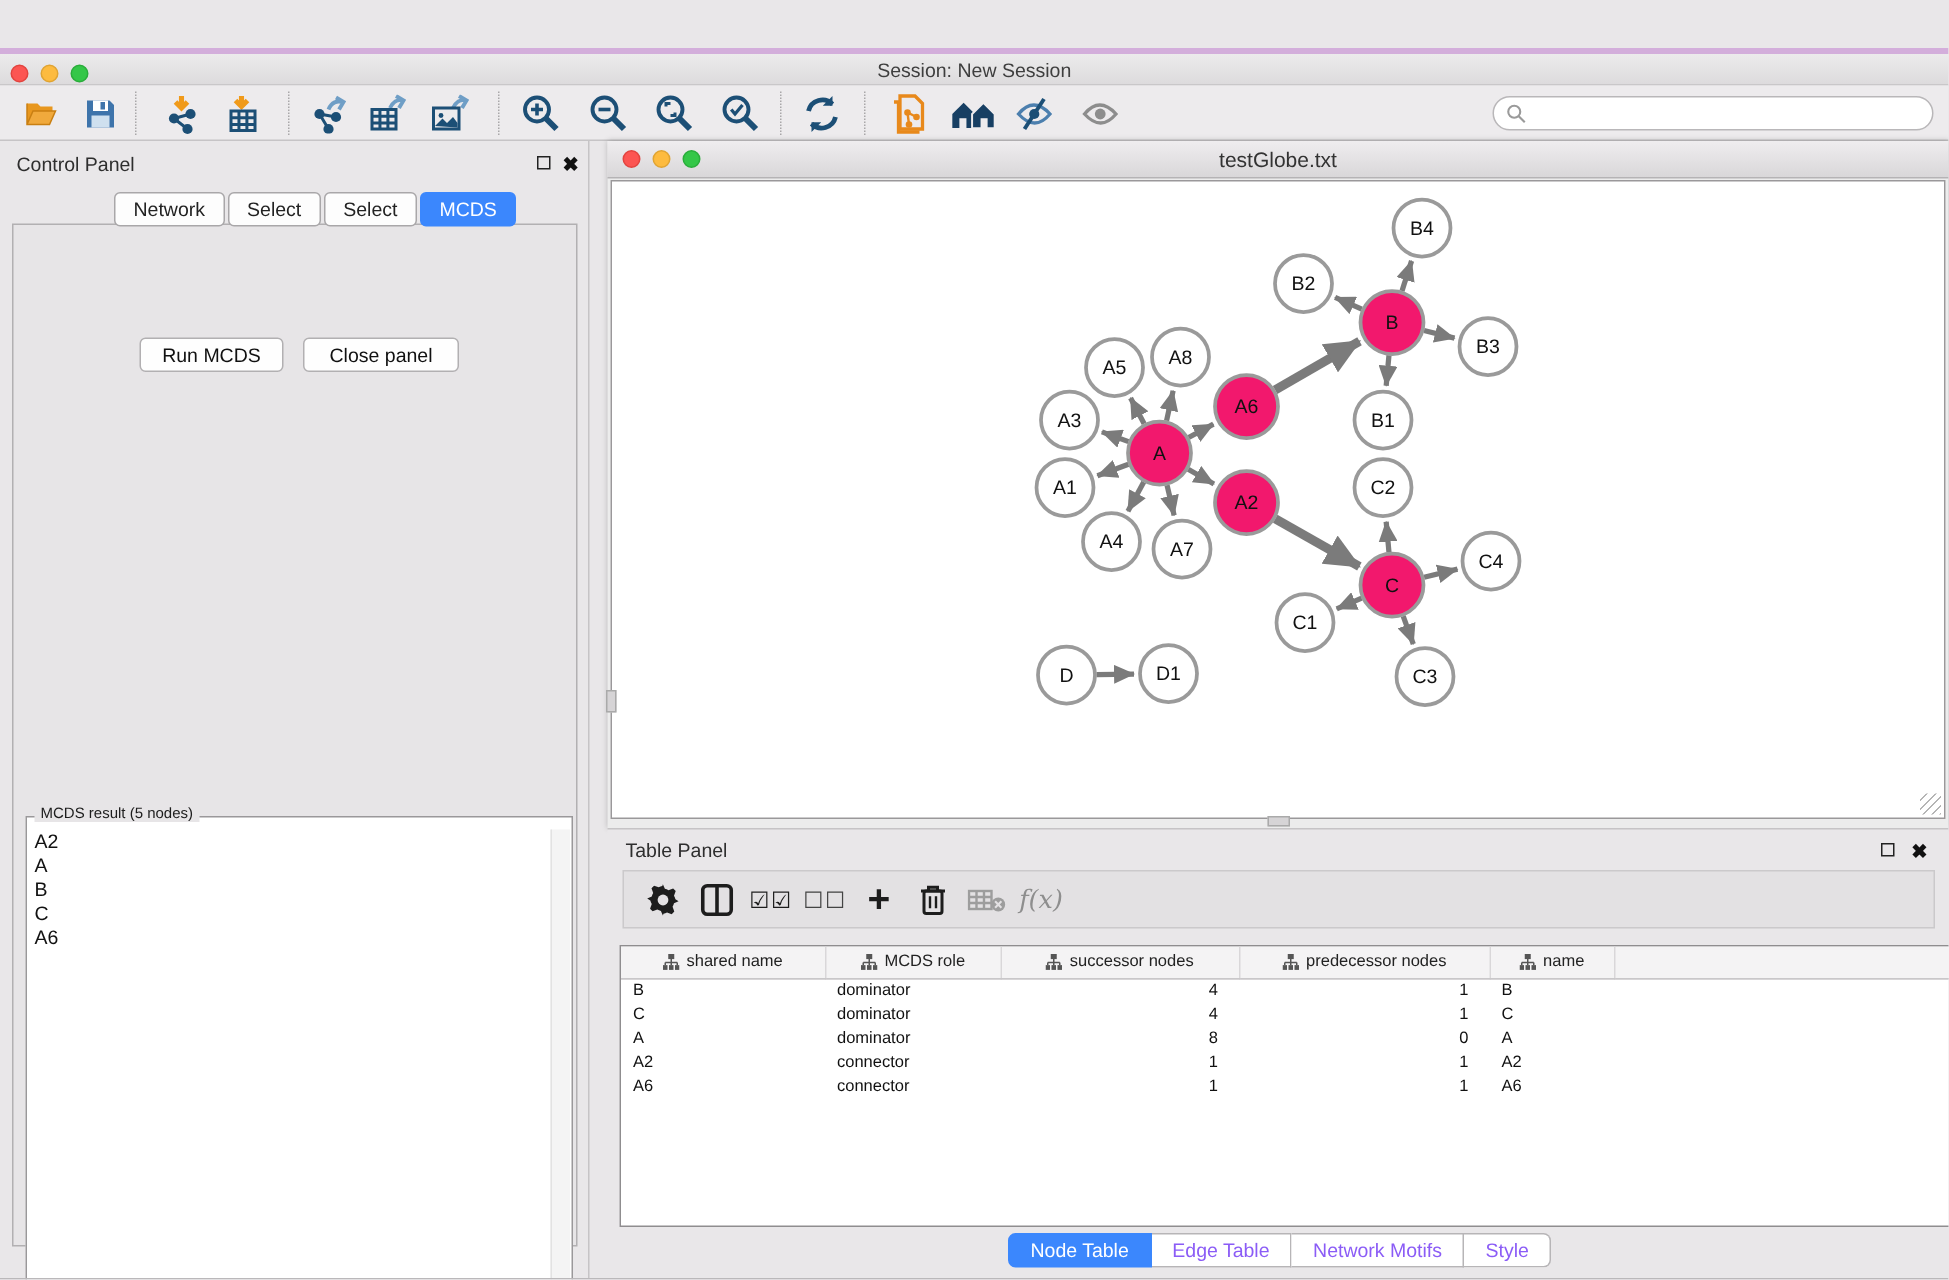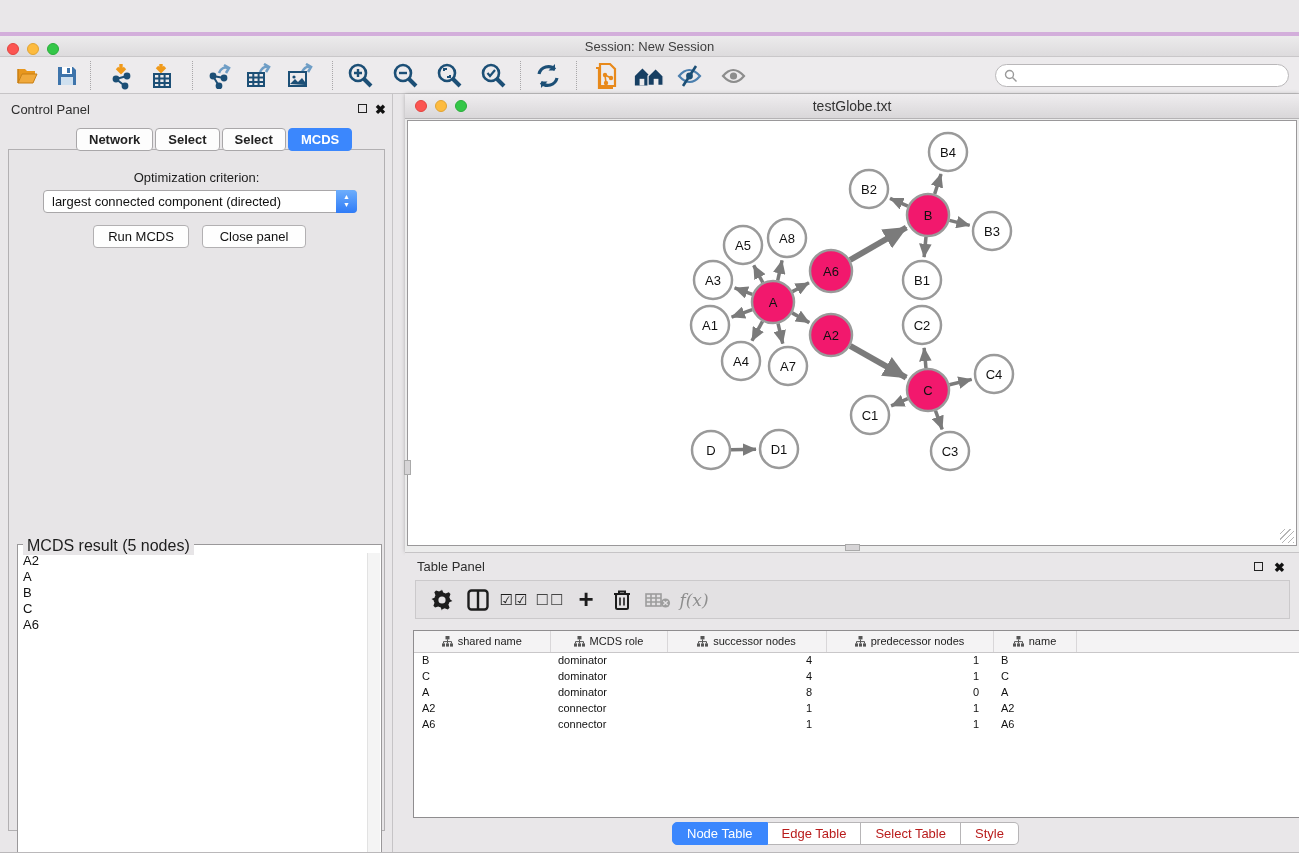--- a/index.html
+++ b/index.html
@@ -22,31 +22,31 @@
   .tbtn { position:absolute; top:4px; width:32px; height:30px; display:flex; align-items:center; justify-content:center; }
   #search-box { position:absolute; left:995px; top:7px; width:294px; height:23px; background:#fff; border:1px solid #b9b7b9; border-radius:12px; display:flex; align-items:center; padding-left:8px; }
   #search-box input { border:none; outline:none; width:250px; font-size:12px; background:transparent; }
 
   
   #control-panel { left:0; top:62px; width:393px; height:758px; background:#e9e7e9; border-right:1px solid #c6c4c6; }
   #cp-header { position:absolute; left:0; top:0; width:100%; height:28px; }
   #cp-title { position:absolute; left:11px; top:8px; font-size:13px; color:#2e2e2e; }
   .win-float { position:absolute; width:9px; height:9px; border:1.5px solid #222; }
   .win-close { position:absolute; font-size:13px; font-weight:bold; color:#111; line-height:11px; }
-  #cp-tabs { position:absolute; left:76px; top:34px; display:flex; gap:2px; z-index:2;font-weight:bold; }
+  #cp-tabs { position:absolute; left:76px; top:34px; display:flex; gap:2px; z-index:2; }
   .cp-tab { padding:3px 12px; font-size:13px; color:#222; background:#fdfdfd; border:1px solid #a9a7a9; border-radius:4px; line-height:15px; }
   .cp-tab.active { background:#3b87fd; border-color:#3b87fd; color:#fff; }
   #cp-body { position:absolute; left:8px; top:55px; width:377px; height:682px; border:1px solid #b2b0b2; background:#e7e5e7; }
   #opt-label { position:absolute; left:0; top:20px; width:100%; text-align:center; font-size:13px; color:#1d1d1d; }
   #criterion { position:absolute; left:34px; top:40px; width:314px; height:23px; background:#fff; border:1px solid #a9a7a9; border-radius:4px; display:flex; align-items:center; }
   #criterion .val { flex:1; font-size:13px; color:#111; padding-left:8px; white-space:nowrap; overflow:hidden; }
   #criterion .stepper { width:21px; height:23px; margin-right:-1px; background:linear-gradient(#6daefc,#2f7bf7); border-radius:0 4px 4px 0; color:#fff; font-size:7px; line-height:8px; text-align:center; padding-top:3px; }
   .cp-btn { position:absolute; top:75px; height:23px; background:#fefefe; border:1px solid #b2b0b2; border-radius:4px; font-size:13px; color:#111; display:flex; align-items:center; justify-content:center; }
   #mcds-box { position:absolute; left:8px; top:394px; width:365px; height:342px; border:1px solid #9a989a; background:#fff; }
-  #mcds-legend { position:absolute; left:5px; top:-8px; background:#e7e5e7; padding:0 4px; font-size:16px; color:#1d1d1d; }
+  #mcds-legend { position:absolute; left:5px; top:-8px; background:#e7e5e7; padding:0 4px; font-size:10px; color:#1d1d1d; }
   #mcds-list { position:absolute; left:1px; top:8px; width:348px; height:330px; overflow:hidden; font-size:13px; color:#111; }
   #mcds-list div { padding:0 4px; line-height:16px; }
   #mcds-scroll { position:absolute; right:1px; top:8px; width:13px; height:330px; background:#f4f4f4; border-left:1px solid #e2e2e2; }
 
   
   #net-window { left:405px; top:62px; width:894px; height:458px; background:#ececec; box-shadow:0 0 4px rgba(0,0,0,.25); }
   #net-titlebar { position:absolute; left:0; top:0; width:100%; height:25px; background:linear-gradient(#efedef,#d9d7d9); border-bottom:1px solid #b5b3b5; }
   #net-title { width:100%; text-align:center; font-size:14px; color:#333; line-height:25px; }
   #net-canvas { position:absolute; left:2px; top:26px; width:890px; height:426px; background:#fff; border:1px solid #9a989a; }
   #net-grip-left { position:absolute; left:-1px; top:366px; width:7px; height:15px; background:#d6d4d6; border:1px solid #aaa; }
@@ -61,21 +61,21 @@
   #tp-toolbar { position:absolute; left:10px; top:27px; width:875px; height:39px; background:#e3e1e3; border:1px solid #cbc9cb; display:flex; align-items:center; }
   .tp-ico { display:flex; align-items:center; justify-content:center; width:36px; height:30px; color:#1c1c1c; }
   #fx-label { font-family:"DejaVu Serif", serif; font-style:italic; font-size:17px; color:#8e8e8e; }
   #node-table-wrap { position:absolute; left:8px; top:77px; width:1284px; height:188px; background:#fff; border:1px solid #8f8d8f; overflow:hidden; }
   table#node-table { border-collapse:collapse; table-layout:fixed; width:100%; font-size:11px; color:#111; }
   #node-table th { background:#f4f3f4; border-bottom:1px solid #c9c7c9; border-right:1px solid #d9d7d9; font-weight:normal; height:21px; font-size:11px; color:#222;text-align:center; }
   #node-table th .hwrap { display:flex; align-items:center; justify-content:center; gap:5px; }
   #node-table td { height:16px; padding:0 8px; white-space:nowrap; overflow:hidden; }
   #node-table td.num { text-align:right; padding-right:14px; }
   #tp-tabs { position:absolute; left:267px; top:269px; display:flex; }
-  .tp-tab { padding:3px 14px; font-size:13px; color:#b91c1c; background:#fff; border:1px solid #b7b5b7; border-left:none; line-height:15px; }
+  .tp-tab { padding:3px 14px; font-size:13px; color:#8b5cf6; background:#fff; border:1px solid #b7b5b7; border-left:none; line-height:15px; }
   .tp-tab:first-child { border-left:1px solid #b7b5b7; border-radius:5px 0 0 5px; }
   .tp-tab:last-child { border-radius:0 5px 5px 0; }
   .tp-tab.active { background:#3b87fd; border-color:#3b87fd; color:#fff; }
 
   
   #status-bar { left:0; top:820px; width:1299px; height:25px; background:#eeecee; border-top:1px solid #bab8ba; }
   #list-btn { position:absolute; left:9px; top:2px; width:29px; height:20px; background:#f4f2f4; border:1px solid #a9a7a9; display:flex; align-items:center; justify-content:center; }
   #memory-btn { position:absolute; right:9px; top:2px; height:20px; padding:0 9px; background:#fcfcfc; border:1px solid #a9a7a9; display:flex; align-items:center; gap:0; font-size:12px; color:#111; }
   #memory-dot { width:11px; height:11px; border-radius:50%; background:#1fa32c; }
   #bottom-strip { left:0; top:845px; width:1299px; height:8px; background:#242d3c; }
@@ -240,25 +240,20 @@
       <span class="win-float" style="left:358px; top:10px"></span>
       <span class="win-close" style="left:375px; top:10px">✖</span>
     </div>
     <div id="cp-tabs">
         <div class="cp-tab">Network</div>
         <div class="cp-tab">Select</div>
         <div class="cp-tab">Select</div>
         <div class="cp-tab active">MCDS</div>
       </div>
     <div id="cp-body">
-      <div id="opt-label">Optimization criterion:</div>
-      <div id="criterion">
-        <span class="val">largest connected component (directed)</span>
-        <span class="stepper">▲<br>▼</span>
-      </div>
       <div class="cp-btn" style="left:84px; width:96px">Run MCDS</div>
       <div class="cp-btn" style="left:193px; width:104px">Close panel</div>
       <div id="mcds-box">
         <span id="mcds-legend">MCDS result (5 nodes)</span>
         <div id="mcds-list">
             <div>A2</div>
             <div>A</div>
             <div>B</div>
             <div>C</div>
             <div>A6</div>
@@ -555,21 +550,21 @@
               <td>A6</td>
               <td></td>
             </tr>
           </tbody>
       </table>
     </div>
 
     <div id="tp-tabs">
         <div class="tp-tab active">Node Table</div>
         <div class="tp-tab">Edge Table</div>
-        <div class="tp-tab">Select Table</div>
+        <div class="tp-tab">Network Motifs</div>
         <div class="tp-tab">Style</div>
       </div>
   </div>
 
   <div class="abs" id="status-bar">
     <div id="list-btn">
       <svg width="16" height="14" viewBox="0 0 16 14">
         <g fill="#1d1d1d">
             <rect x="0" y="1" width="2.4" height="2.4"></rect>
             <rect x="4" y="1" width="12" height="2.4"></rect>

